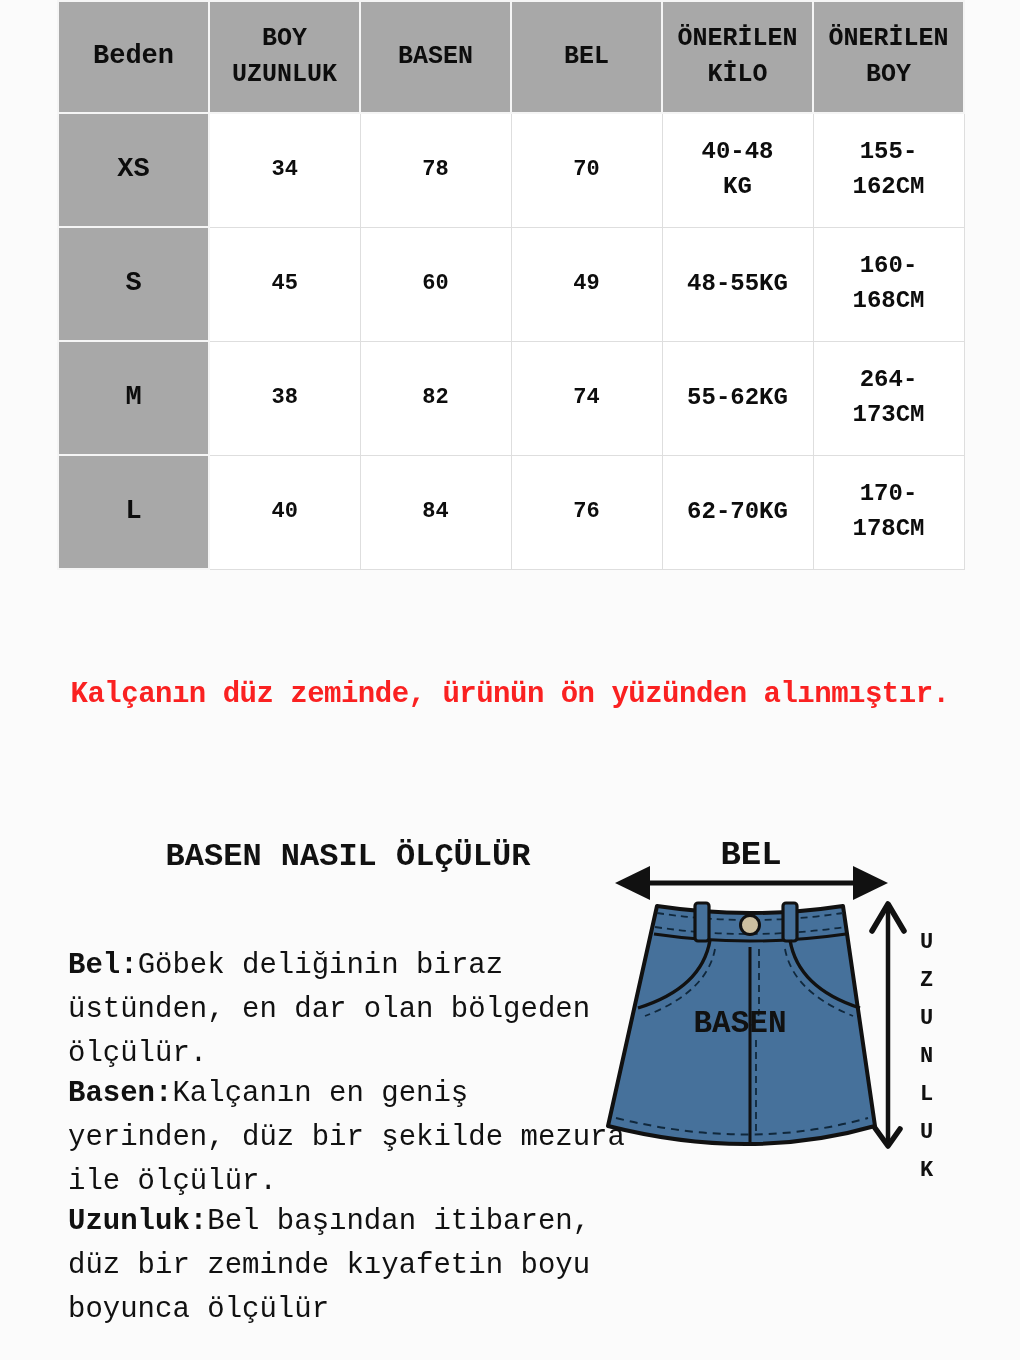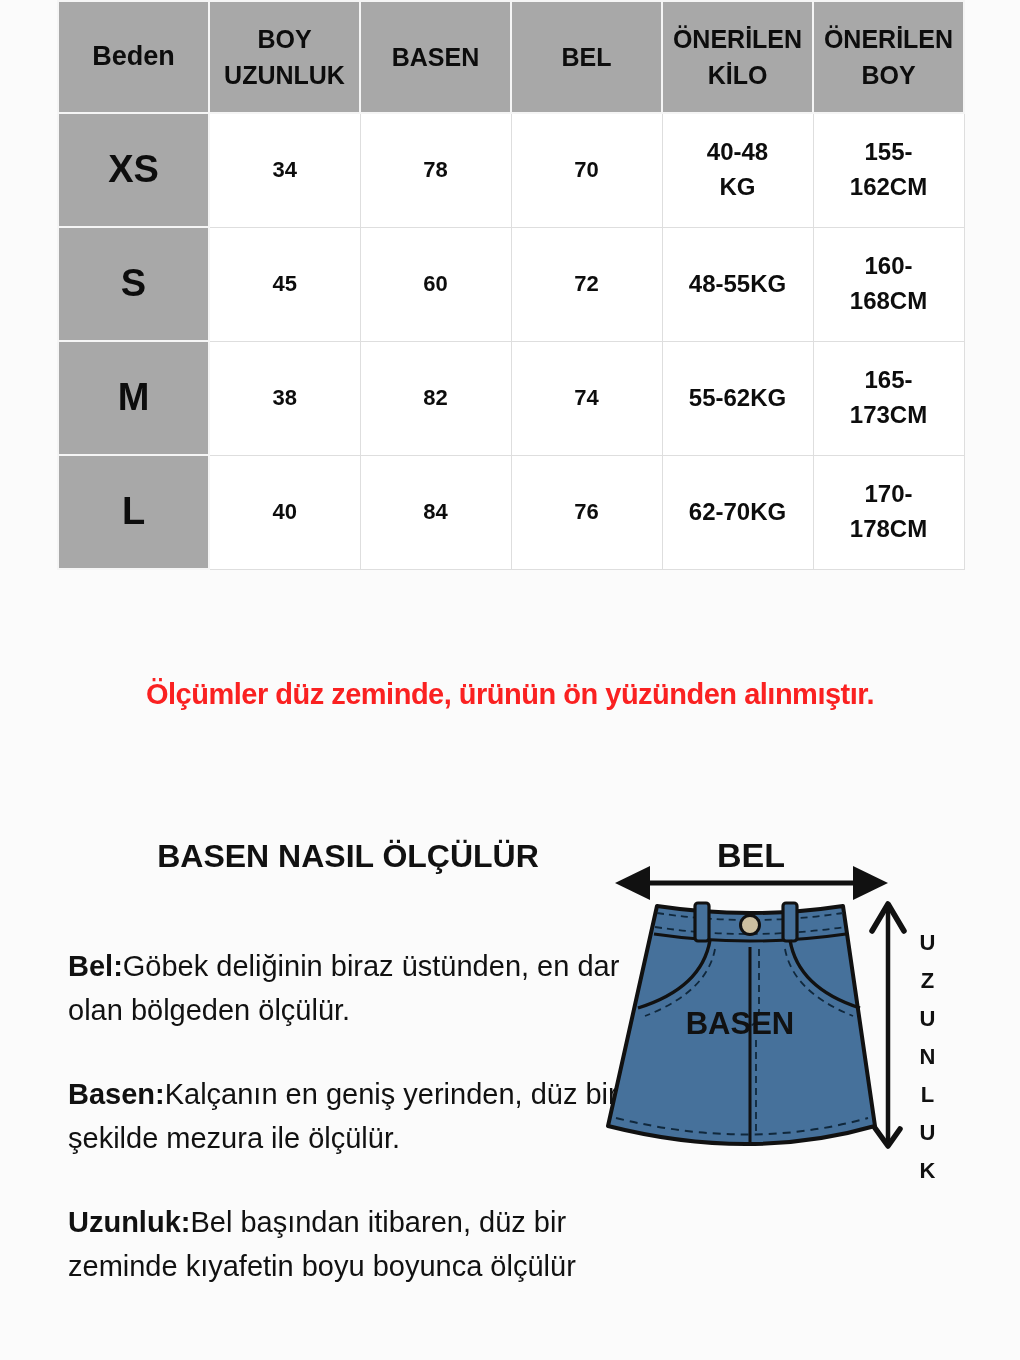--- a/index.html
+++ b/index.html
@@ -14,20 +14,21 @@
   body{
     font-family:"Liberation Sans", sans-serif;
     background:#ffffff;
     color:var(--ink);
   }
   .page{
     position:relative;
     width:1020px;height:1360px;
     background:#fbfbfb;
     overflow:hidden;
+    font-family:Liberation Mono, monospace;
   }
 
   
   table.size-table{
     position:absolute;left:57px;top:0;
     width:908px;
     border-collapse:collapse;
     table-layout:fixed;
   }
   .size-table td,.size-table th{
@@ -41,21 +42,21 @@
   .cell-gray{
     background:var(--table-gray);
     border:2px solid var(--gap-line);
   }
   .cell-white{
     background:#ffffff;
     border:1px solid var(--grid-line);
   }
   .head-cell{font-size:25px;}
   .head-cell-first{font-size:27px;}
-  .row-label{font-size:38px;}
+  .row-label{font-size:27px;}
   .num-cell{font-size:22px;}
   .range-cell{font-size:24px;}
   .range-cell .narrow{display:inline-block;max-width:104px;}
 
   
   .notice{
     position:absolute;left:0;top:670px;width:1020px;
     text-align:center;
     color:var(--accent-red);
     font-weight:bold;font-size:29px;line-height:49px;
@@ -124,45 +125,45 @@
       <td class="cell-white num-cell">34</td>
       <td class="cell-white num-cell">78</td>
       <td class="cell-white num-cell">70</td>
       <td class="cell-white range-cell"><span class="narrow">40-48 KG</span></td>
       <td class="cell-white range-cell"><span class="narrow">155-162CM</span></td>
     </tr>
     <tr class="data-row">
       <td class="cell-gray row-label">S</td>
       <td class="cell-white num-cell">45</td>
       <td class="cell-white num-cell">60</td>
-      <td class="cell-white num-cell">72</td>
+      <td class="cell-white num-cell">49</td>
       <td class="cell-white range-cell"><span class="narrow">48-55KG</span></td>
       <td class="cell-white range-cell"><span class="narrow">160-168CM</span></td>
     </tr>
     <tr class="data-row">
       <td class="cell-gray row-label">M</td>
       <td class="cell-white num-cell">38</td>
       <td class="cell-white num-cell">82</td>
       <td class="cell-white num-cell">74</td>
       <td class="cell-white range-cell"><span class="narrow">55-62KG</span></td>
-      <td class="cell-white range-cell"><span class="narrow">165-173CM</span></td>
+      <td class="cell-white range-cell"><span class="narrow">264-173CM</span></td>
     </tr>
     <tr class="data-row">
       <td class="cell-gray row-label">L</td>
       <td class="cell-white num-cell">40</td>
       <td class="cell-white num-cell">84</td>
       <td class="cell-white num-cell">76</td>
       <td class="cell-white range-cell"><span class="narrow">62-70KG</span></td>
       <td class="cell-white range-cell"><span class="narrow">170-178CM</span></td>
     </tr>
   </tbody>
     </table>
 
   <div class="notice">
-    <div>Ölçümler düz zeminde, ürünün ön yüzünden alınmıştır.</div>
+    <div>Kalçanın düz zeminde, ürünün ön yüzünden alınmıştır.</div>
   </div>
 
   <div class="guide-title">BASEN NASIL ÖLÇÜLÜR</div>
 
   <div class="definition def-0"><span class="term">Bel:</span><span>Göbek deliğinin biraz üstünden, en dar olan bölgeden ölçülür.</span></div>
 
   <div class="definition def-1"><span class="term">Basen:</span><span>Kalçanın en geniş yerinden, düz bir şekilde mezura ile ölçülür.</span></div>
 
   <div class="definition def-2"><span class="term">Uzunluk:</span><span>Bel başından itibaren, düz bir zeminde kıyafetin boyu boyunca ölçülür</span></div>
 

